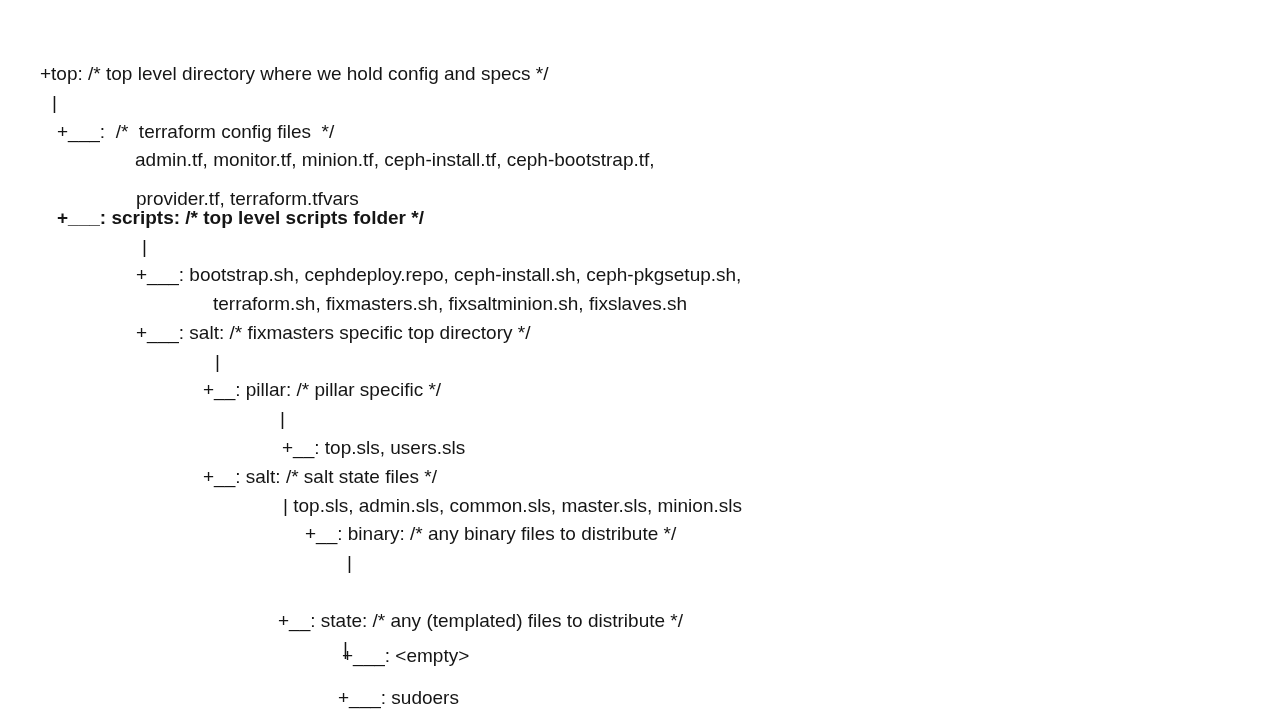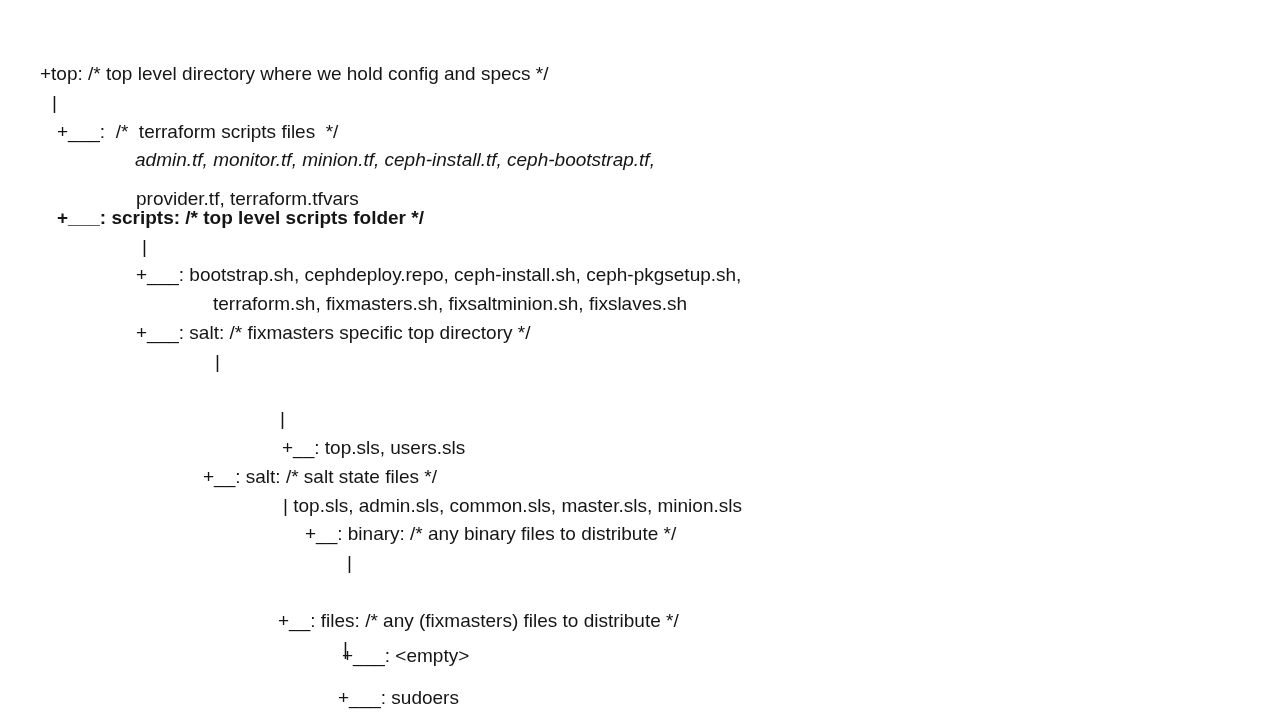--- a/index.html
+++ b/index.html
@@ -23,32 +23,33 @@
     white-space: pre;
     letter-spacing: 0px;
   }
 </style>
 </head>
 <body>
 
 <div class="slide">
   <div class="tree-line" style="left:40px;  top:62px;">+top: /* top level directory where we hold config and specs */</div>
   <div class="tree-line" style="left:52px;  top:91px;">|</div>
-  <div class="tree-line" style="left:57px;  top:120px;">+___:  /*  terraform scripts files  */</div>
-  <div class="tree-line" style="left:135px; top:148px;font-style:italic;">admin.tf, monitor.tf, minion.tf, ceph-install.tf, ceph-bootstrap.tf,</div>
+  <div class="tree-line" style="left:57px;  top:120px;">+___:  /*  terraform config files  */</div>
+  <div class="tree-line" style="left:135px; top:148px;">admin.tf, monitor.tf, minion.tf, ceph-install.tf, ceph-bootstrap.tf,</div>
   <div class="tree-line" style="left:136px; top:187px;">provider.tf, terraform.tfvars</div>
   <div class="tree-line" style="left:57px;  top:206px;font-weight:bold;">+___: scripts: /* top level scripts folder */</div>
   <div class="tree-line" style="left:142px; top:235px;">|</div>
   <div class="tree-line" style="left:136px; top:263px;">+___: bootstrap.sh, cephdeploy.repo, ceph-install.sh, ceph-pkgsetup.sh,</div>
   <div class="tree-line" style="left:213px; top:292px;">terraform.sh, fixmasters.sh, fixsaltminion.sh, fixslaves.sh</div>
   <div class="tree-line" style="left:136px; top:321px;">+___: salt: /* fixmasters specific top directory */</div>
   <div class="tree-line" style="left:215px; top:350px;">|</div>
+  <div class="tree-line" style="left:203px; top:378px;">+__: pillar: /* pillar specific */</div>
   <div class="tree-line" style="left:280px; top:407px;">|</div>
   <div class="tree-line" style="left:282px; top:436px;">+__: top.sls, users.sls</div>
   <div class="tree-line" style="left:203px; top:465px;">+__: salt: /* salt state files */</div>
   <div class="tree-line" style="left:283px; top:494px;">| top.sls, admin.sls, common.sls, master.sls, minion.sls</div>
   <div class="tree-line" style="left:277px; top:522px;margin-left:28px;">+__: binary: /* any binary files to distribute */</div>
   <div class="tree-line" style="left:347px; top:551px;">|</div>
   <div class="tree-line" style="left:342px; top:605px;margin-top:39px;">+___: &lt;empty&gt;</div>
-  <div class="tree-line" style="left:278px; top:609px;">+__: files: /* any (fixmasters) files to distribute */</div>
+  <div class="tree-line" style="left:278px; top:609px;">+__: state: /* any (templated) files to distribute */</div>
   <div class="tree-line" style="left:343px; top:637px;">|</div>
   <div class="tree-line" style="left:338px; top:686px;">+___: sudoers</div>
 </div>
 
 </body></html>

